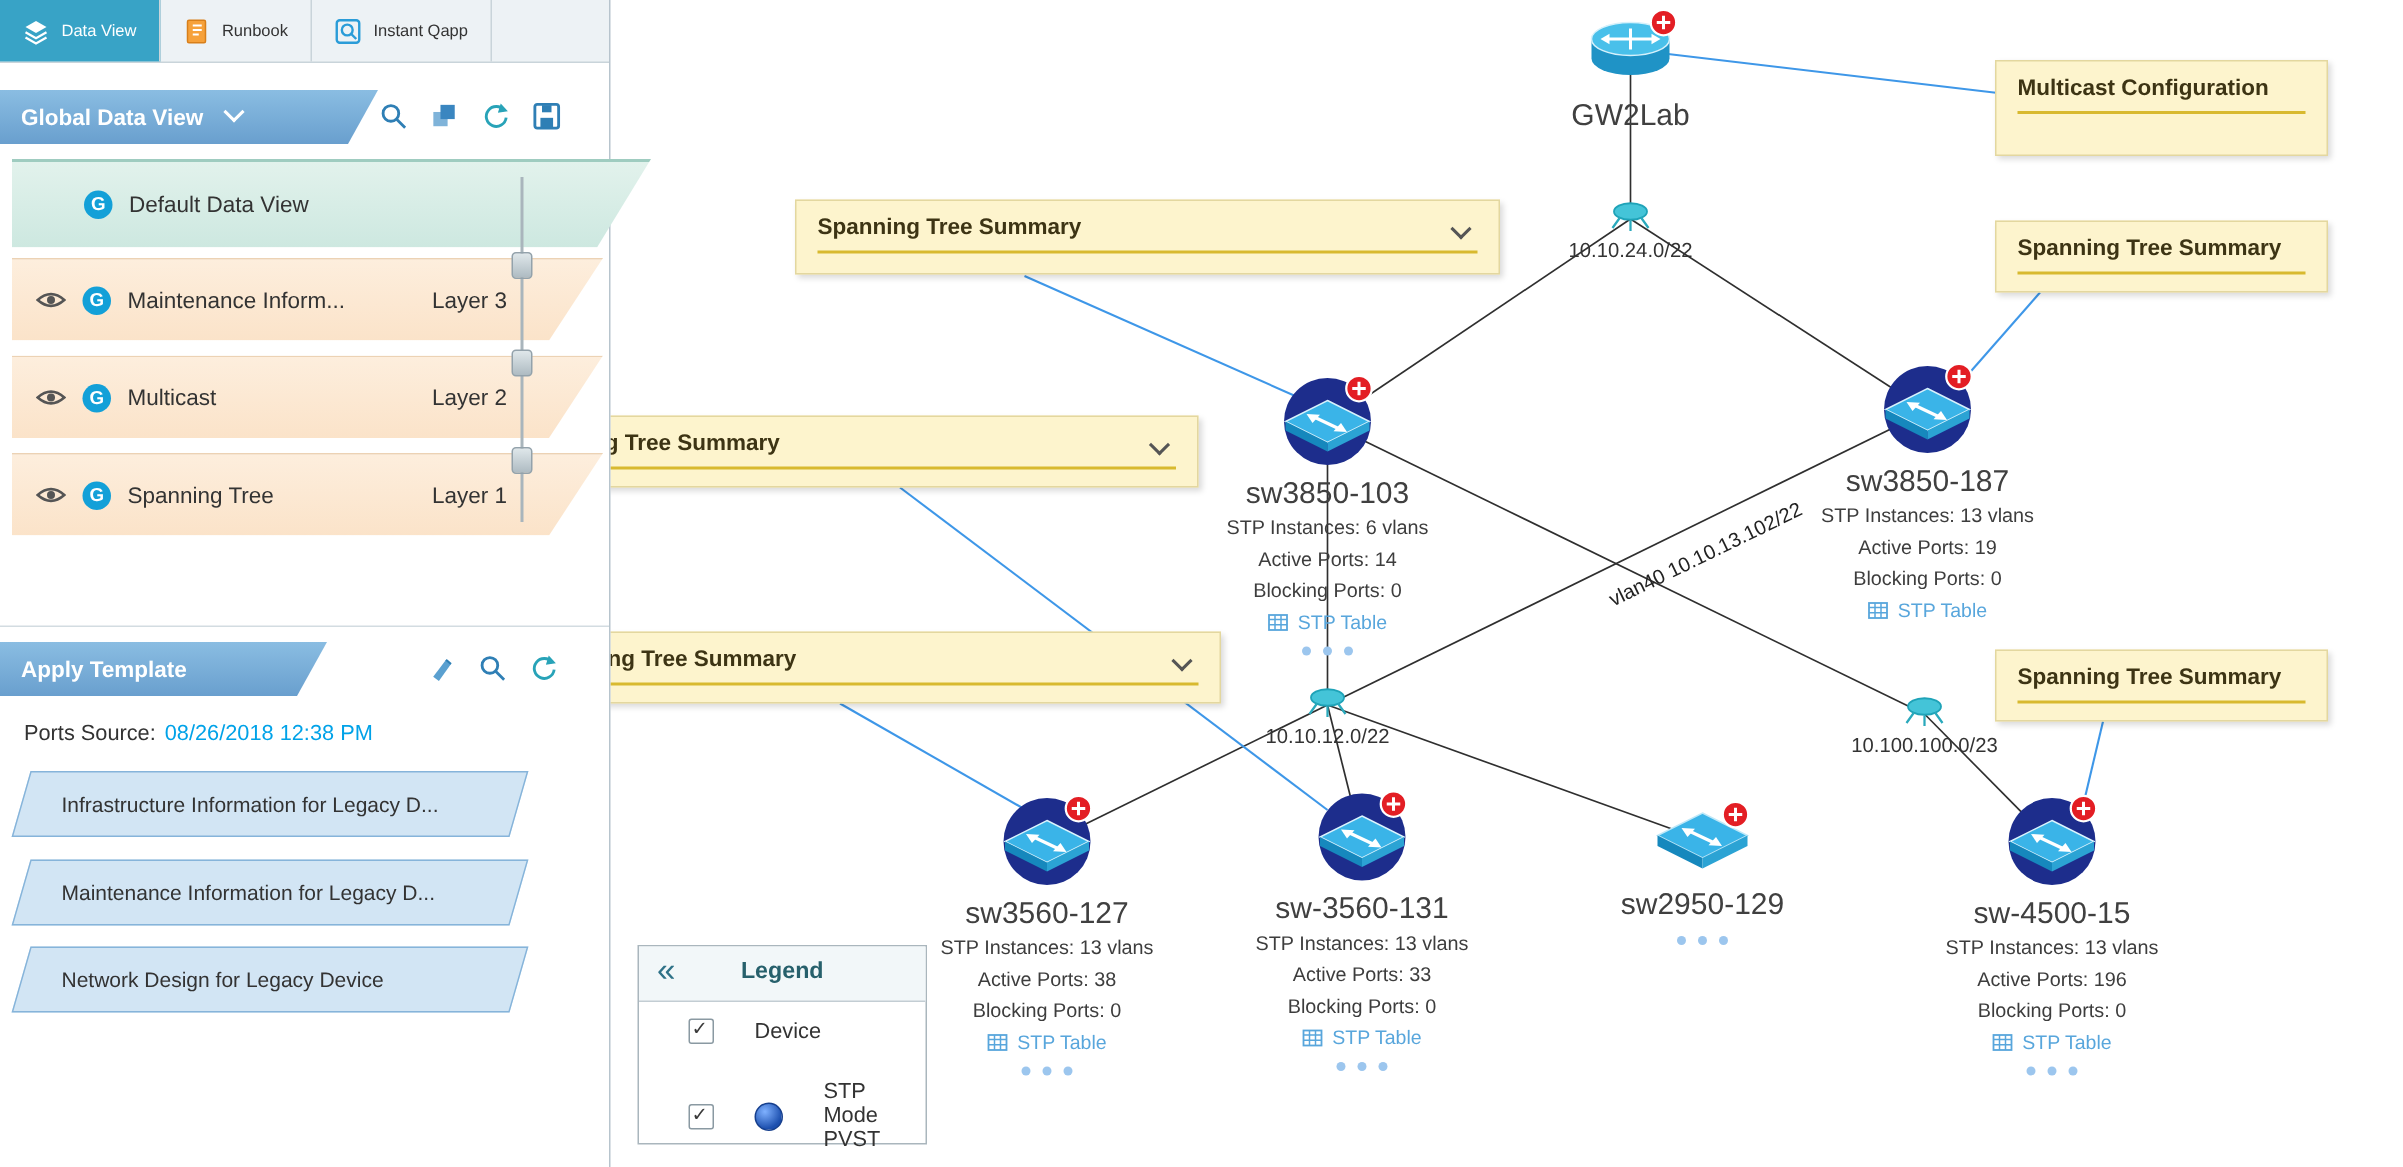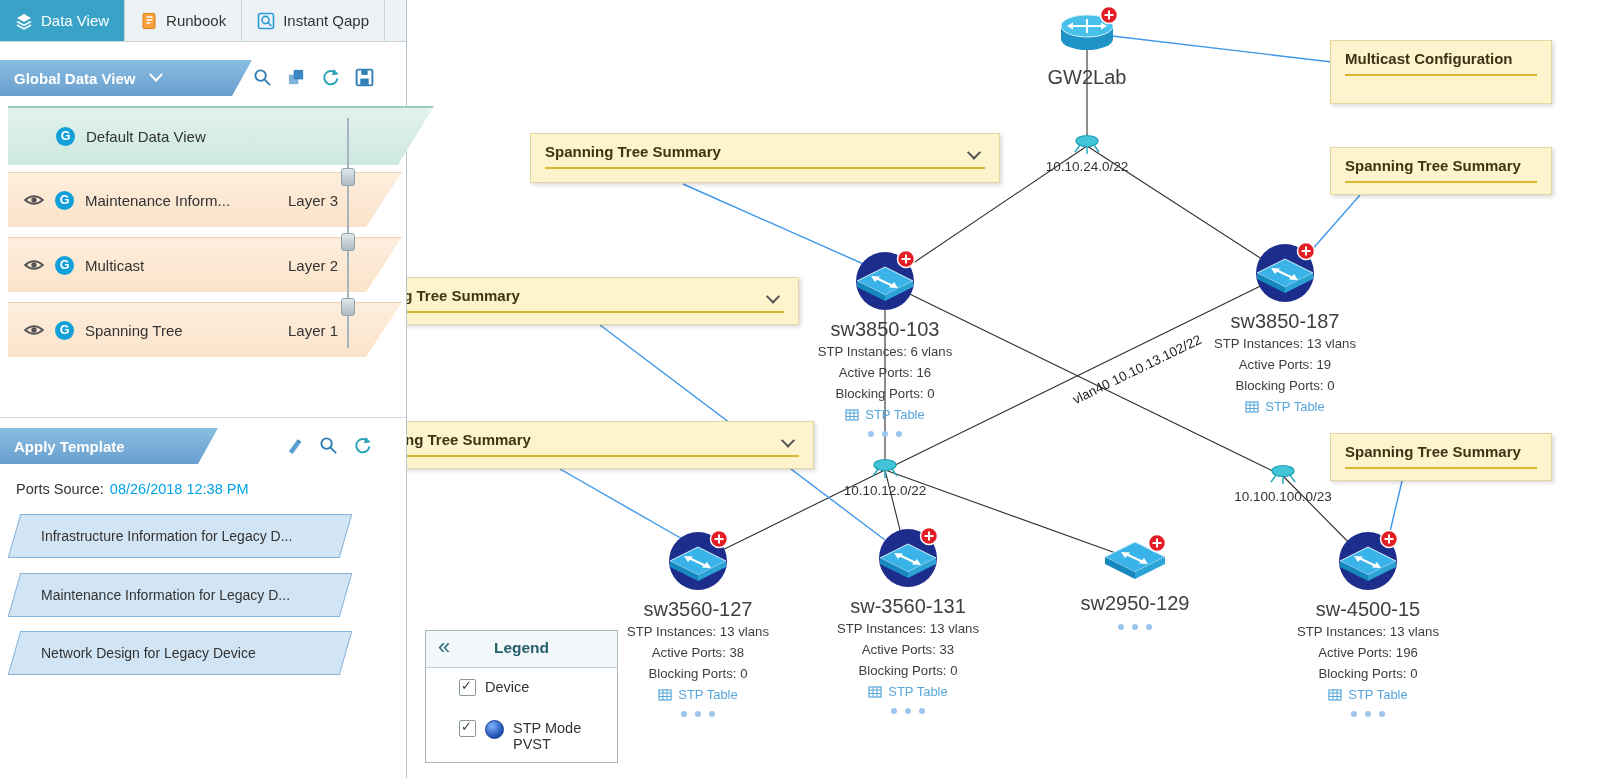--- a/index.html
+++ b/index.html
@@ -4,21 +4,21 @@
 <style>
   html,body{margin:0;padding:0;background:#fff;}
   body{font-family:"Liberation Sans", sans-serif; -webkit-font-smoothing:antialiased;}
   .stage{position:relative;width:1602px;height:778px;overflow:hidden;background:#fff;}
 
   
   .sidebar{position:absolute;left:0;top:0;width:406px;height:778px;background:#fff;
            border-right:1px solid #b7c4cd;z-index:20;}
   .tabbar{position:absolute;left:0;top:0;right:0;height:41px;background:#edf2f5;
           border-bottom:1px solid #c9d4da;display:flex;}
-  .tab{display:flex;align-items:center;gap:8px;padding:0 15px;font-size:15px;color:#333;
+  .tab{display:flex;align-items:center;gap:8px;padding:0 15px;font-size:11px;color:#333;
        border-right:1px solid #c9d4da;white-space:nowrap;cursor:pointer;}
   .tab.active{background:#38a3c6;color:#fff;}
 
   .ribbon{position:absolute;left:0;height:36px;background:linear-gradient(#8abde2,#699fce);
           color:#fff;font-weight:bold;font-size:15px;display:flex;align-items:center;
           padding:0 26px 0 14px;clip-path:polygon(0 0,100% 0,calc(100% - 20px) 100%,0 100%);}
   .chev{display:inline-block;width:8px;height:8px;border-right:2px solid currentColor;
         border-bottom:2px solid currentColor;transform:rotate(45deg) translate(-1px,-1px);}
   .ribbon .chev{margin-left:16px;margin-top:-4px;}
   .hdr-icons{position:absolute;display:flex;gap:15px;align-items:center;}
@@ -47,21 +47,21 @@
            display:flex;align-items:center;cursor:pointer;}
   .tpl-btn .t{transform:skewX(16deg);font-size:14px;color:#333;padding-left:26px;white-space:nowrap;}
 
   
   .legend{position:absolute;left:425px;top:630px;width:191px;height:131px;background:#fff;
           border:1px solid #aab6bd;z-index:25;}
   .legend-hdr{position:relative;height:36px;background:#f2f7f9;border-bottom:1px solid #c3cdd3;}
   .legend-collapse{position:absolute;left:12px;top:3px;font-size:22px;color:#2f7288;cursor:pointer;}
   .legend-title{position:absolute;left:0;right:0;top:8px;text-align:center;font-size:15.5px;
                 font-weight:bold;color:#27606c;}
-  .legend-row{position:absolute;left:14px;display:flex;align-items:flex-start;gap:9px;padding-left:19px;}
+  .legend-row{position:absolute;left:14px;display:flex;align-items:center;gap:27px;padding-left:19px;}
   .cbox{width:15px;height:15px;border:1px solid #8a99a2;background:#fff;border-radius:2px;
         position:relative;flex:0 0 auto;cursor:pointer;}
   .cbox::after{content:"✓";position:absolute;left:1px;top:-2px;font-size:13px;color:#3a3a3a;}
   .stp-sphere{width:17px;height:17px;border-radius:50%;border:1px solid #163f8d;
               background:radial-gradient(circle at 35% 30%, #7fb1ff, #1c4fae 70%);flex:0 0 auto;}
   .legend-label{font-size:14.5px;color:#333;}
 
   
   .map-svg{position:absolute;left:0;top:0;z-index:1;}
   .device{position:absolute;width:190px;display:flex;flex-direction:column;align-items:center;
@@ -189,21 +189,21 @@
       </svg>
     <div class="dev-label">GW2Lab</div>
   </div>
 
   <div class="device" style="left:790px;top:248px">
     <svg width="66" height="66">
         <use href="#ic-switch"></use>
       </svg>
     <div class="dev-label">sw3850-103</div>
     <div class="dev-info">STP Instances: 6 vlans</div>
-    <div class="dev-info">Active Ports: 16</div>
+    <div class="dev-info">Active Ports: 14</div>
     <div class="dev-info">Blocking Ports: 0</div>
     <div class="stp-row">
       <svg width="14" height="14">
           <use href="#ic-table"></use>
         </svg>
       <span>STP Table</span>
     </div>
     <div class="dots">
         <i></i>
         <i></i>

